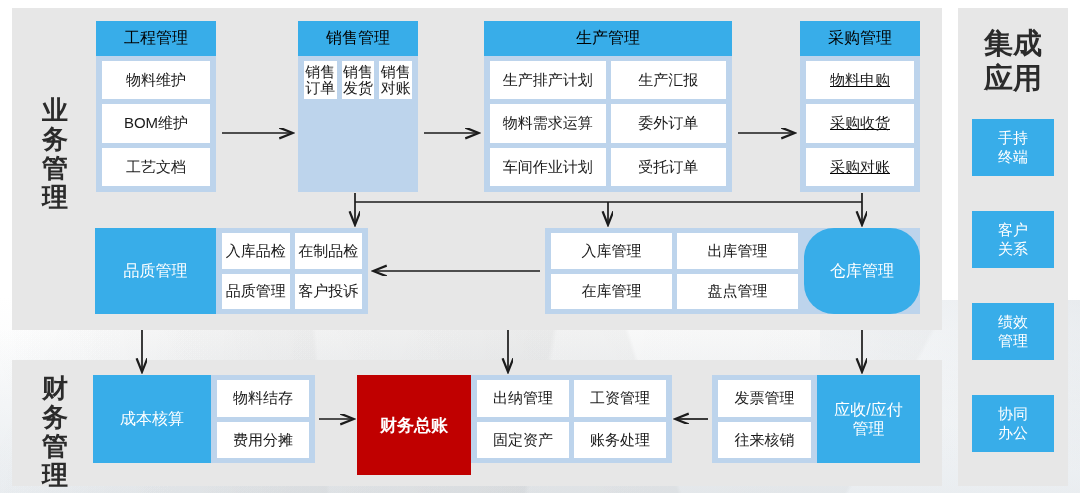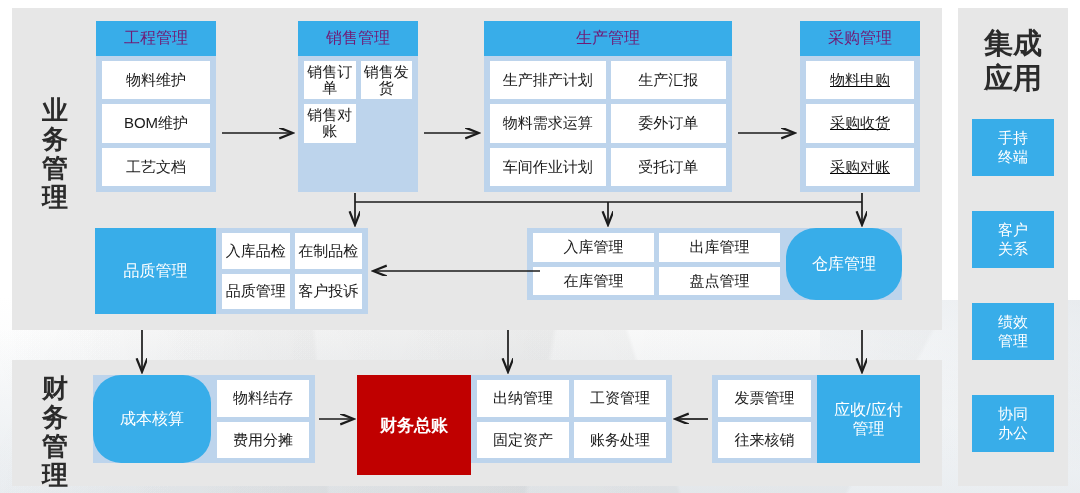--- a/index.html
+++ b/index.html
@@ -55,21 +55,21 @@
 
   
   .module {
     position: absolute;
     background: #bdd4ec;
     display: flex;
     flex-direction: column;
   }
   .mod-head {
     background: #38ade9;
-    color: #701a75;
+    color: #000000;
     font-size: 16px;
     height: 35px;
     display: flex; align-items: center; justify-content: center;
     flex: 0 0 35px;
   }
   .mod-body {
     flex: 1;
     display: grid;
     gap: 5px;
     padding: 5px 6px 6px 6px;
@@ -156,21 +156,21 @@
     <div class="mod-head">工程管理</div>
     <div class="mod-body" style="grid-template-columns:1fr; grid-template-rows:repeat(3,1fr);">
       <div class="cell">物料维护</div>
       <div class="cell">BOM维护</div>
       <div class="cell">工艺文档</div>
     </div>
   </div>
 
   <div class="module" style="left:298px; top:21px; width:120px; height:171px;">
     <div class="mod-head">销售管理</div>
-    <div class="mod-body" style="grid-template-columns:1fr 1fr; grid-template-rows:repeat(3,1fr);">
+    <div class="mod-body" style="grid-template-columns:1fr 1fr 1fr; grid-template-rows:repeat(3,1fr);">
       <div class="cell">销售订单</div>
       <div class="cell">销售发货</div>
       <div class="cell">销售对账</div>
     </div>
   </div>
 
   <div class="module" style="left:484px; top:21px; width:248px; height:171px;">
     <div class="mod-head">生产管理</div>
     <div class="mod-body" style="grid-template-columns:1fr 1fr; grid-template-rows:repeat(3,1fr);">
       <div class="cell">生产排产计划</div>
@@ -194,41 +194,41 @@
   <div class="sidemod" style="left:95px; top:228px; width:273px; height:86px;">
     <div class="side-head" style="width:121px;">品质管理</div>
     <div class="side-body" style="grid-template-columns:1fr 1fr; grid-template-rows:1fr 1fr;">
       <div class="cell">入库品检</div>
       <div class="cell">在制品检</div>
       <div class="cell">品质管理</div>
       <div class="cell">客户投诉</div>
     </div>
   </div>
 
-  <div class="sidemod" style="left:527px; top:228px; width:375px; height:72px;">
+  <div class="sidemod" style="left:545px; top:228px; width:375px; height:86px;">
     <div class="side-body" style="grid-template-columns:1fr 1fr; grid-template-rows:1fr 1fr;">
       <div class="cell">入库管理</div>
       <div class="cell">出库管理</div>
       <div class="cell">在库管理</div>
       <div class="cell">盘点管理</div>
     </div>
     <div class="side-head" style="width:116px;border-radius:30px;">仓库管理</div>
   </div>
 
   <div class="panel" id="fin-panel"></div>
 
   <div class="vlabel" id="fin-label">
     <span>财</span>
     <span>务</span>
     <span>管</span>
     <span>理</span>
   </div>
 
   <div class="sidemod" style="left:93px; top:375px; width:222px; height:88px;">
-    <div class="side-head" style="width:118px;border-radius:28px;">成本核算</div>
+    <div class="side-head" style="width:118px;">成本核算</div>
     <div class="side-body" style="grid-template-columns:1fr; grid-template-rows:1fr 1fr;">
       <div class="cell">物料结存</div>
       <div class="cell">费用分摊</div>
     </div>
   </div>
 
   <div class="redbox" style="left:357px; top:375px; width:114px; height:100px;">财务总账</div>
 
   <div class="sidemod" style="left:471px; top:375px; width:201px; height:88px;">
     <div class="side-body" style="grid-template-columns:1fr 1fr; grid-template-rows:1fr 1fr;">

